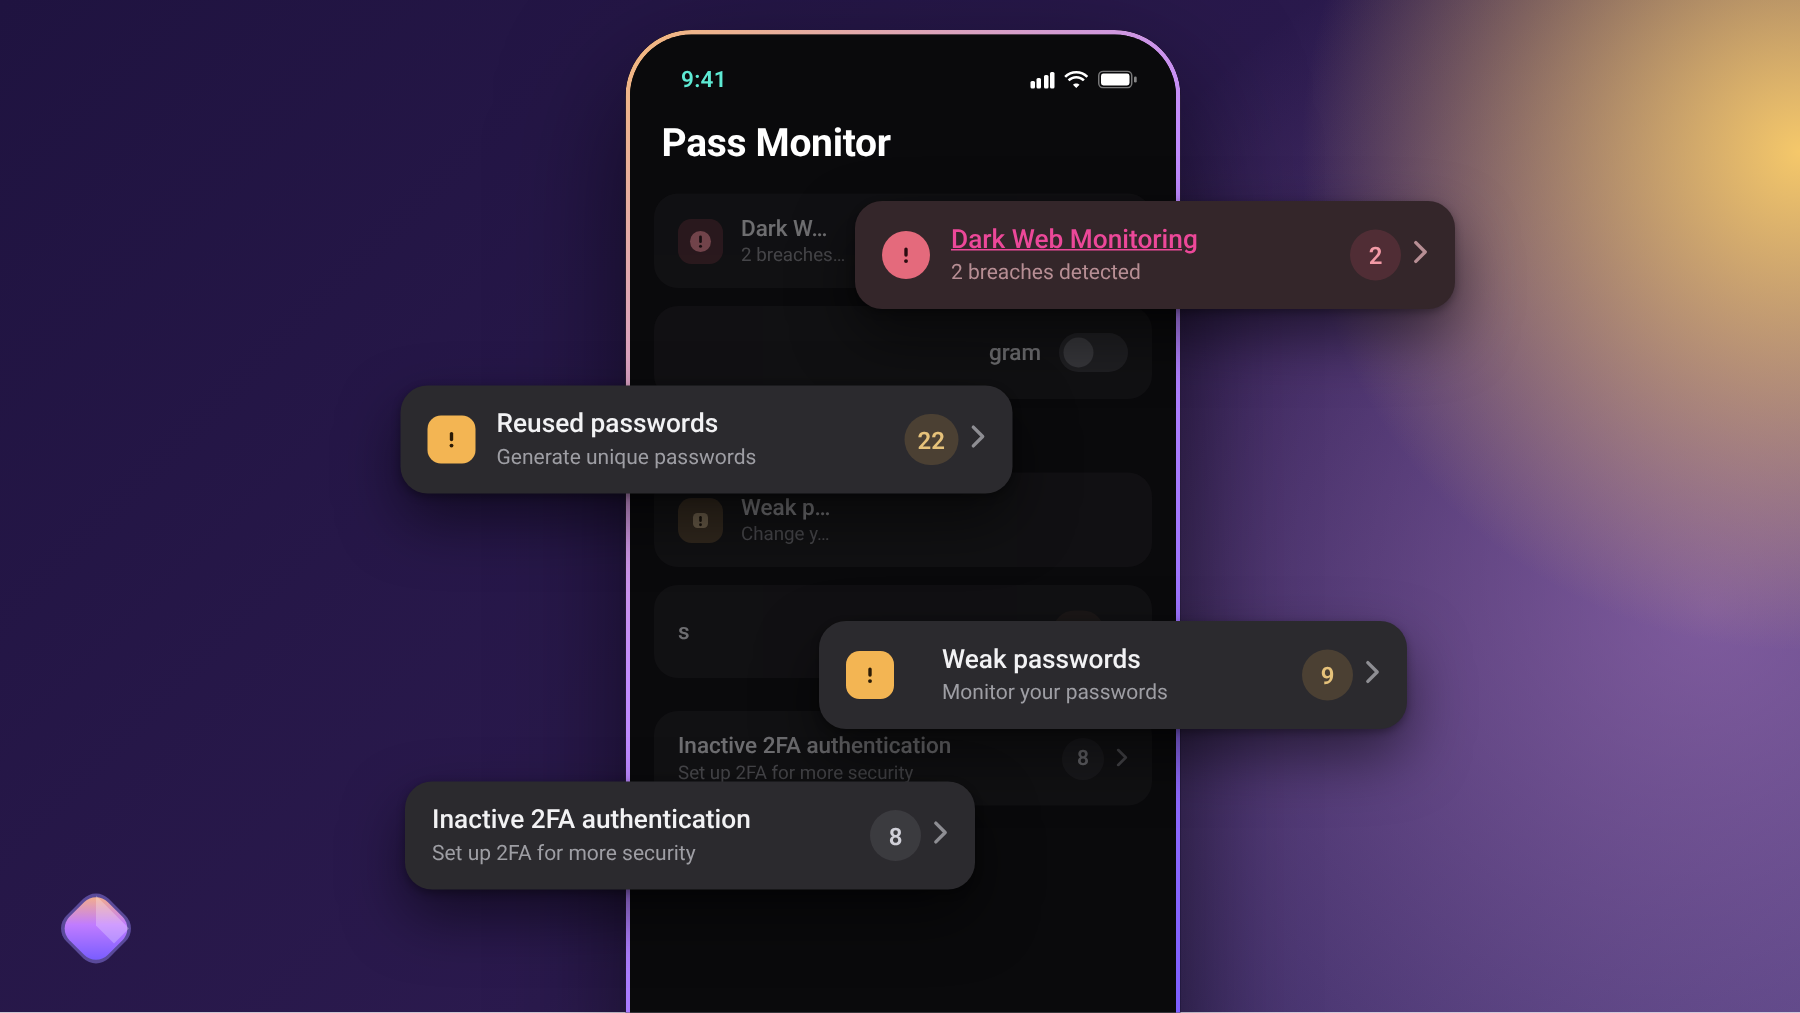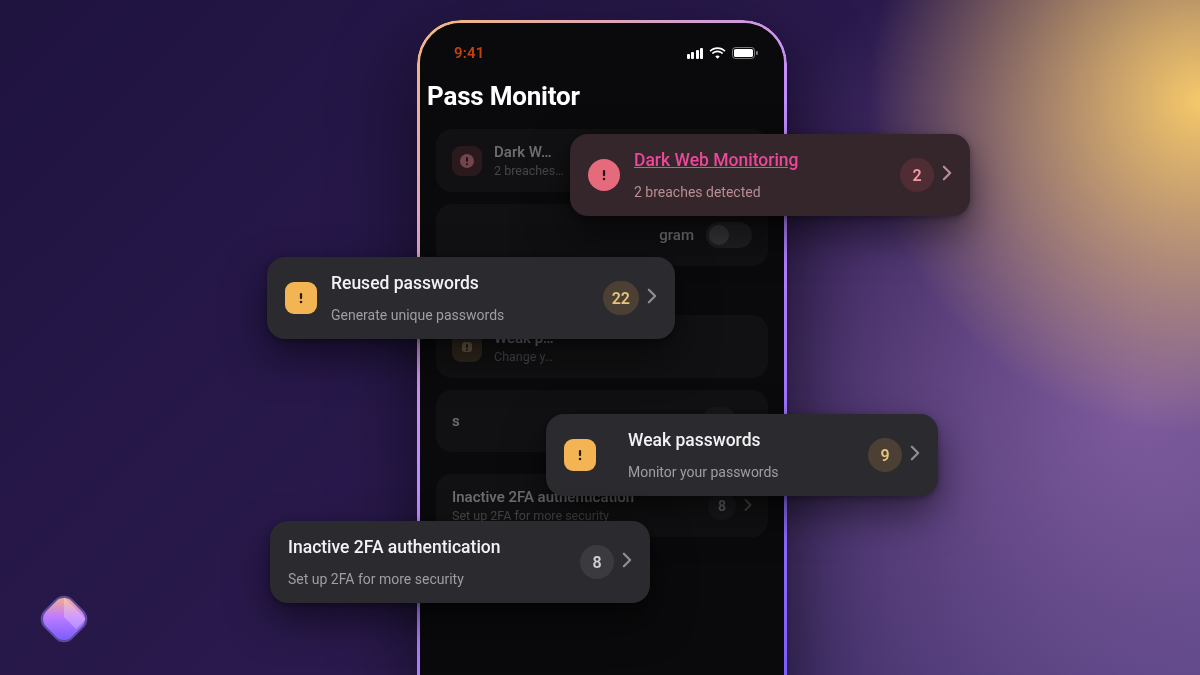--- a/index.html
+++ b/index.html
@@ -31,25 +31,25 @@
     border-radius:44px;
     padding:3px;
     background: linear-gradient(135deg, #f4b97c 0%, #c38cff 40%, #7559ff 100%);
     -webkit-mask: linear-gradient(#fff 0 0) content-box, linear-gradient(#fff 0 0);
     -webkit-mask-composite: xor;
     mask-composite: exclude;
     pointer-events:none;
   }
   .phone-inner { position:absolute; inset:3px; border-radius:41px; background:#0a0a0c; overflow:hidden; }
 
-  .status-bar { display:flex; align-items:center; justify-content:space-between; padding: 16px 26px 0 34px; height:44px; color:#c2410c; }
+  .status-bar { display:flex; align-items:center; justify-content:space-between; padding: 16px 26px 0 34px; height:44px; color:#5eead4; }
   .time { font-size:15px; font-weight:600; letter-spacing:0.2px; }
   .status-icons { display:flex; align-items:center; gap:6px; }
 
-  .page-title { color:#fff; font-size:26px; font-weight:700; padding: 14px 7px 18px; letter-spacing:-0.2px; }
+  .page-title { color:#fff; font-size:26px; font-weight:700; padding: 14px 21px 18px; letter-spacing:-0.2px; }
 
   .section-label { color:#8e8e93; font-size:13px; font-weight:600; padding: 0 24px 10px; }
 
   .bg-card {
     margin: 0 16px 12px;
     background: rgba(40,38,42,0.55);
     border-radius: 16px;
     padding: 14px 16px;
     display:flex;
     align-items:center;
@@ -80,21 +80,21 @@
     background:#2b2a2e;
     border-radius:18px;
     padding: 16px 18px;
     display:flex;
     align-items:center;
     gap:14px;
     box-shadow: 0 18px 40px rgba(0,0,0,0.5), 0 2px 6px rgba(0,0,0,0.3);
     color:#fff;
   }
   .float-card .card-title { font-size:17.5px; font-weight:500; color:#f2f2f4; }
-  .float-card .card-sub   { font-size:14px; color:#9e9ea4; margin-top:14px; }
+  .float-card .card-sub   { font-size:14px; color:#9e9ea4; margin-top:4px; }
   .float-card .count-pill { min-width:34px; height:34px; border-radius:17px; font-size:16px; }
   .float-card .chev svg { width:10px; height:16px; }
 
   .icon-red  { background: rgba(230,90,110,0.28); color:#f08a98; }
   .icon-red-solid { background:#e46a7c; color:#1d0a0e; }
   .icon-amber{ background:#f3b553; color:#201203; }
   .icon-brown{ background:#5e4a33; color:#d7b98e; }
 
   .pill-red   { background: rgba(230,90,110,0.16); color:#f29aa6; }
   .pill-amber { background: rgba(243,181,83,0.16); color:#e6c27a; }

